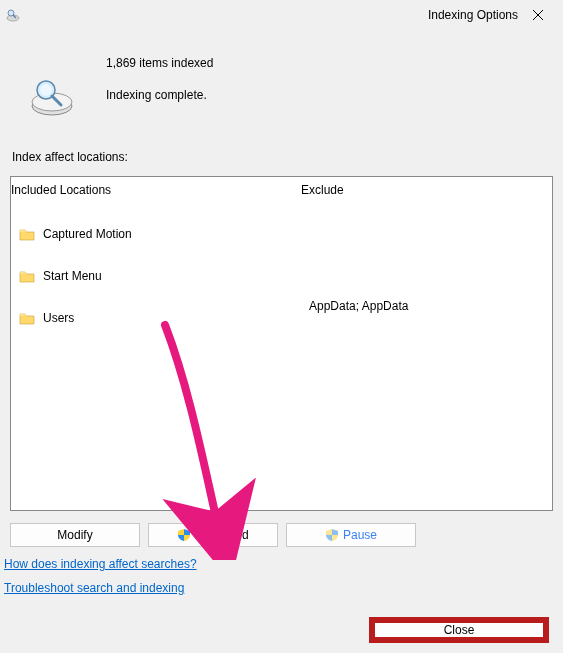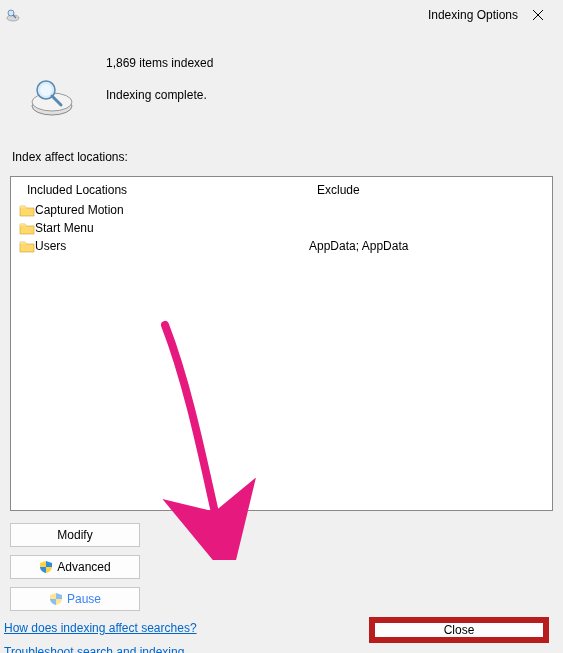--- a/index.html
+++ b/index.html
@@ -59,43 +59,43 @@
     .locations-box {
       margin: 4px 10px 8px 10px;
       border: 1px solid #888;
       background: #fff;
       height: 335px;
       display: flex;
       flex-direction: column;
     }
     .col-headers {
       display: flex;
-      padding: 6px 8px 4px 16px;
+      padding: 6px 8px 4px 0;
     }
     .col-included { flex: 0 0 290px; }
     .col-exclude { flex: 1; }
     .rows { flex: 1; overflow: auto; }
     .row {
       display: flex;
       padding: 2px 8px;
       align-items: center;
     }
     .row .cell-included {
       flex: 0 0 290px;
       display: flex;
       align-items: center;
-      gap: 0;
+      gap: 8px;
+      margin-top: 24px;
     }
     .row .cell-exclude { flex: 1; }
     .folder-icon svg { display: block; }
     .button-row {
       display: flex;
       gap: 8px;
       padding: 4px 10px 8px 10px;
-      flex-direction: column;
     }
     .btn {
       width: 130px;
       height: 24px;
       background: #fdfdfd;
       border: 1px solid #c8c8c8;
       display: flex;
       align-items: center;
       justify-content: center;
       gap: 4px;

